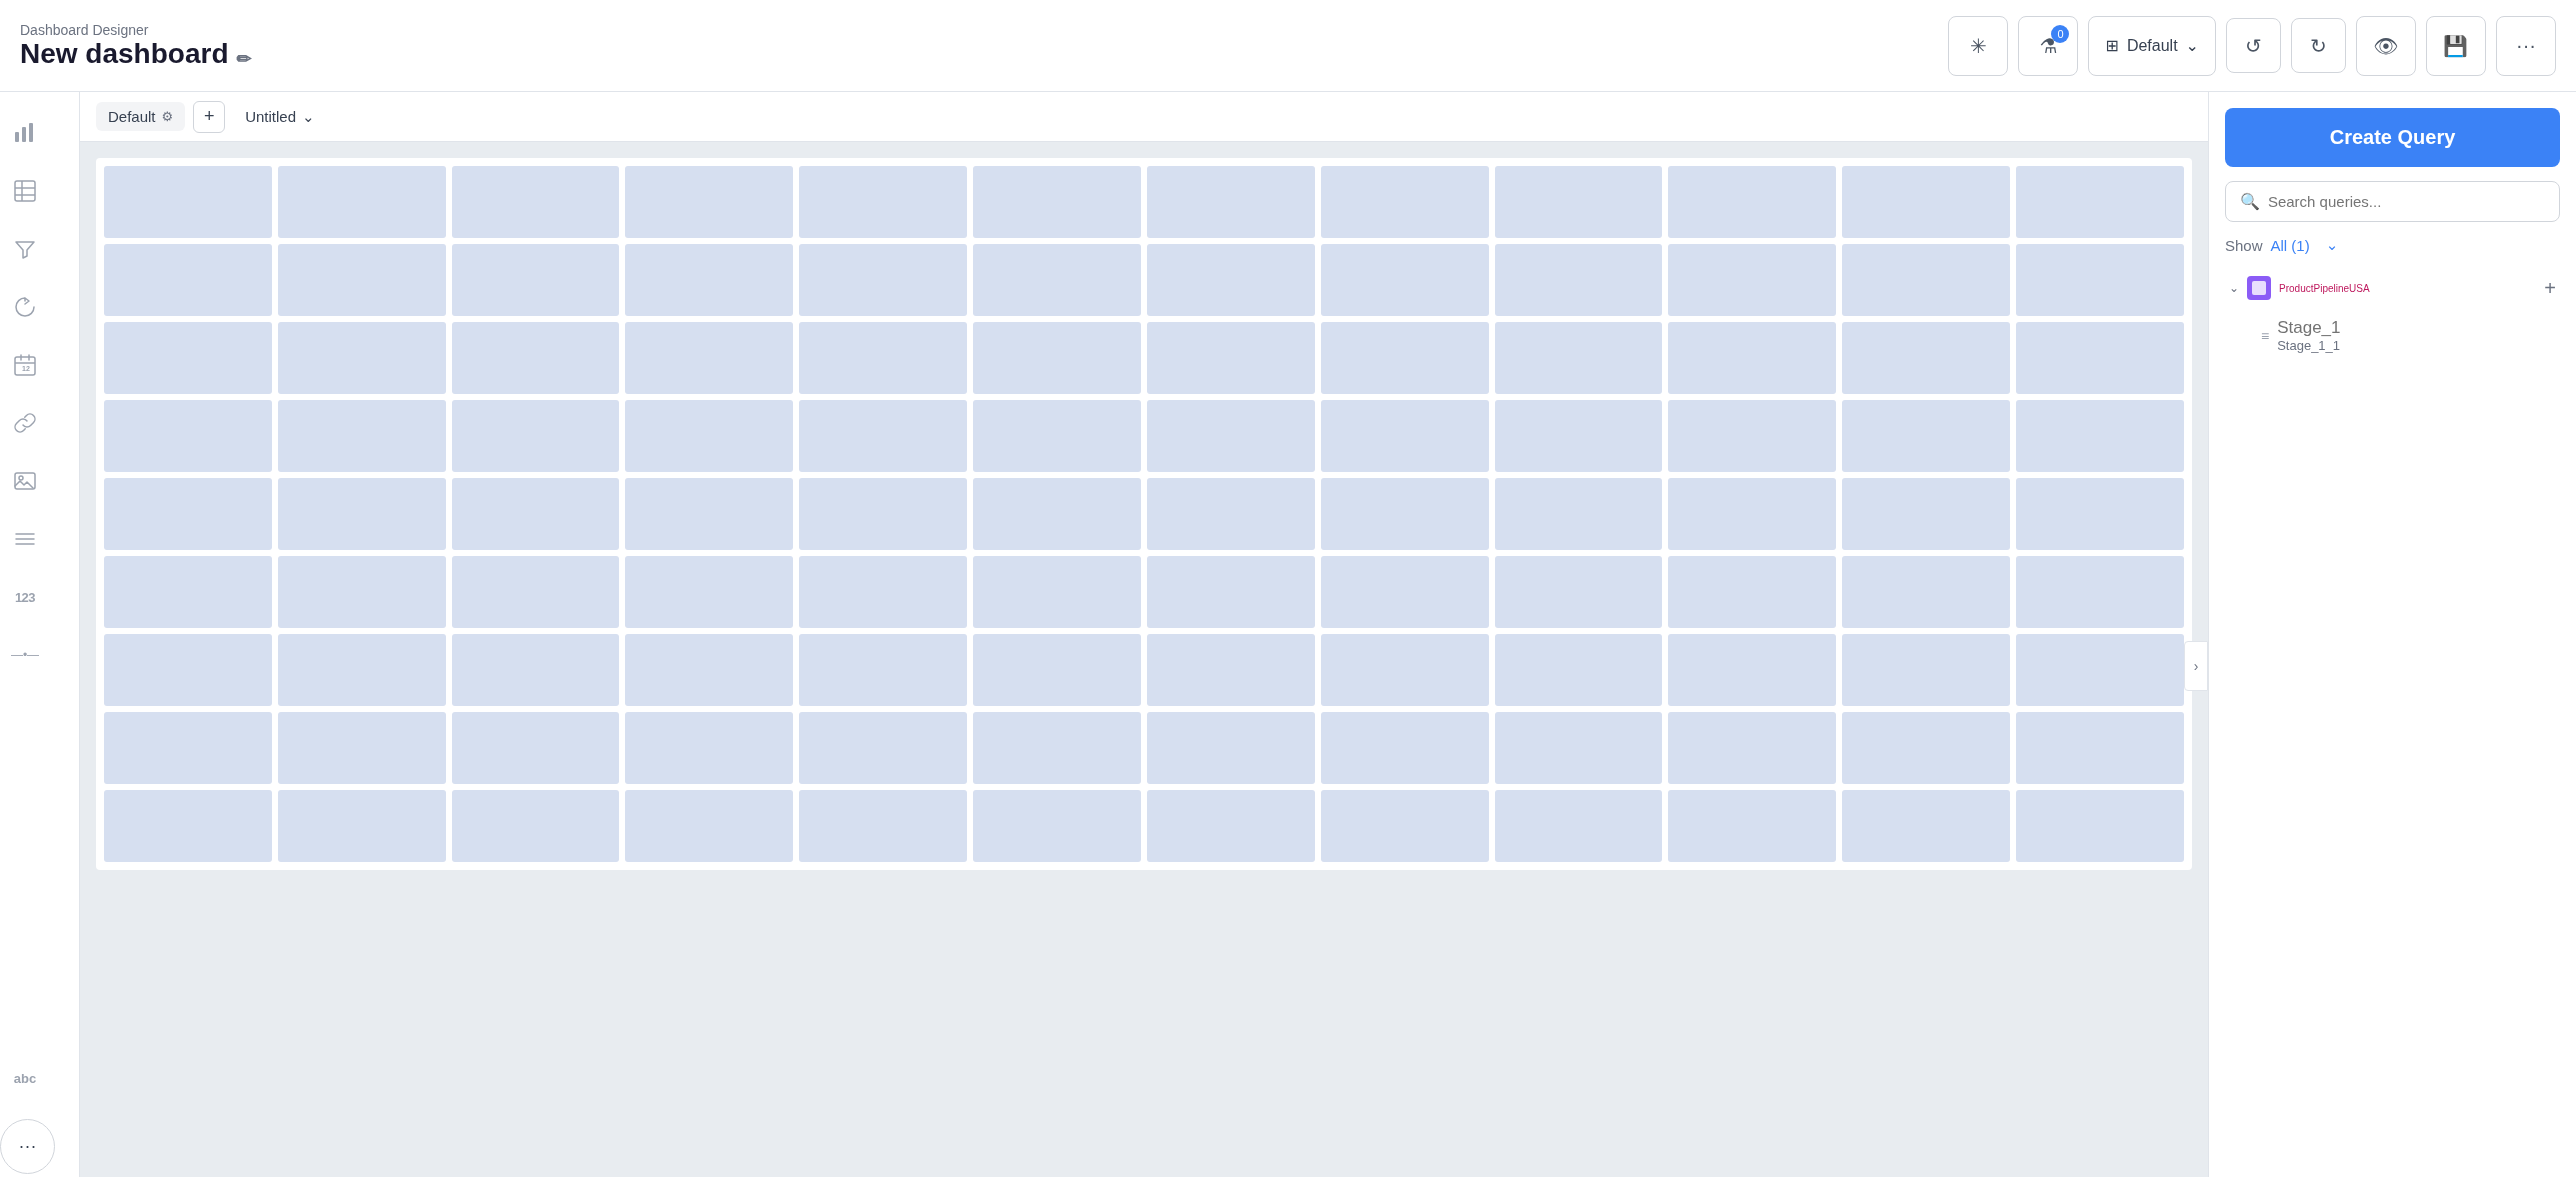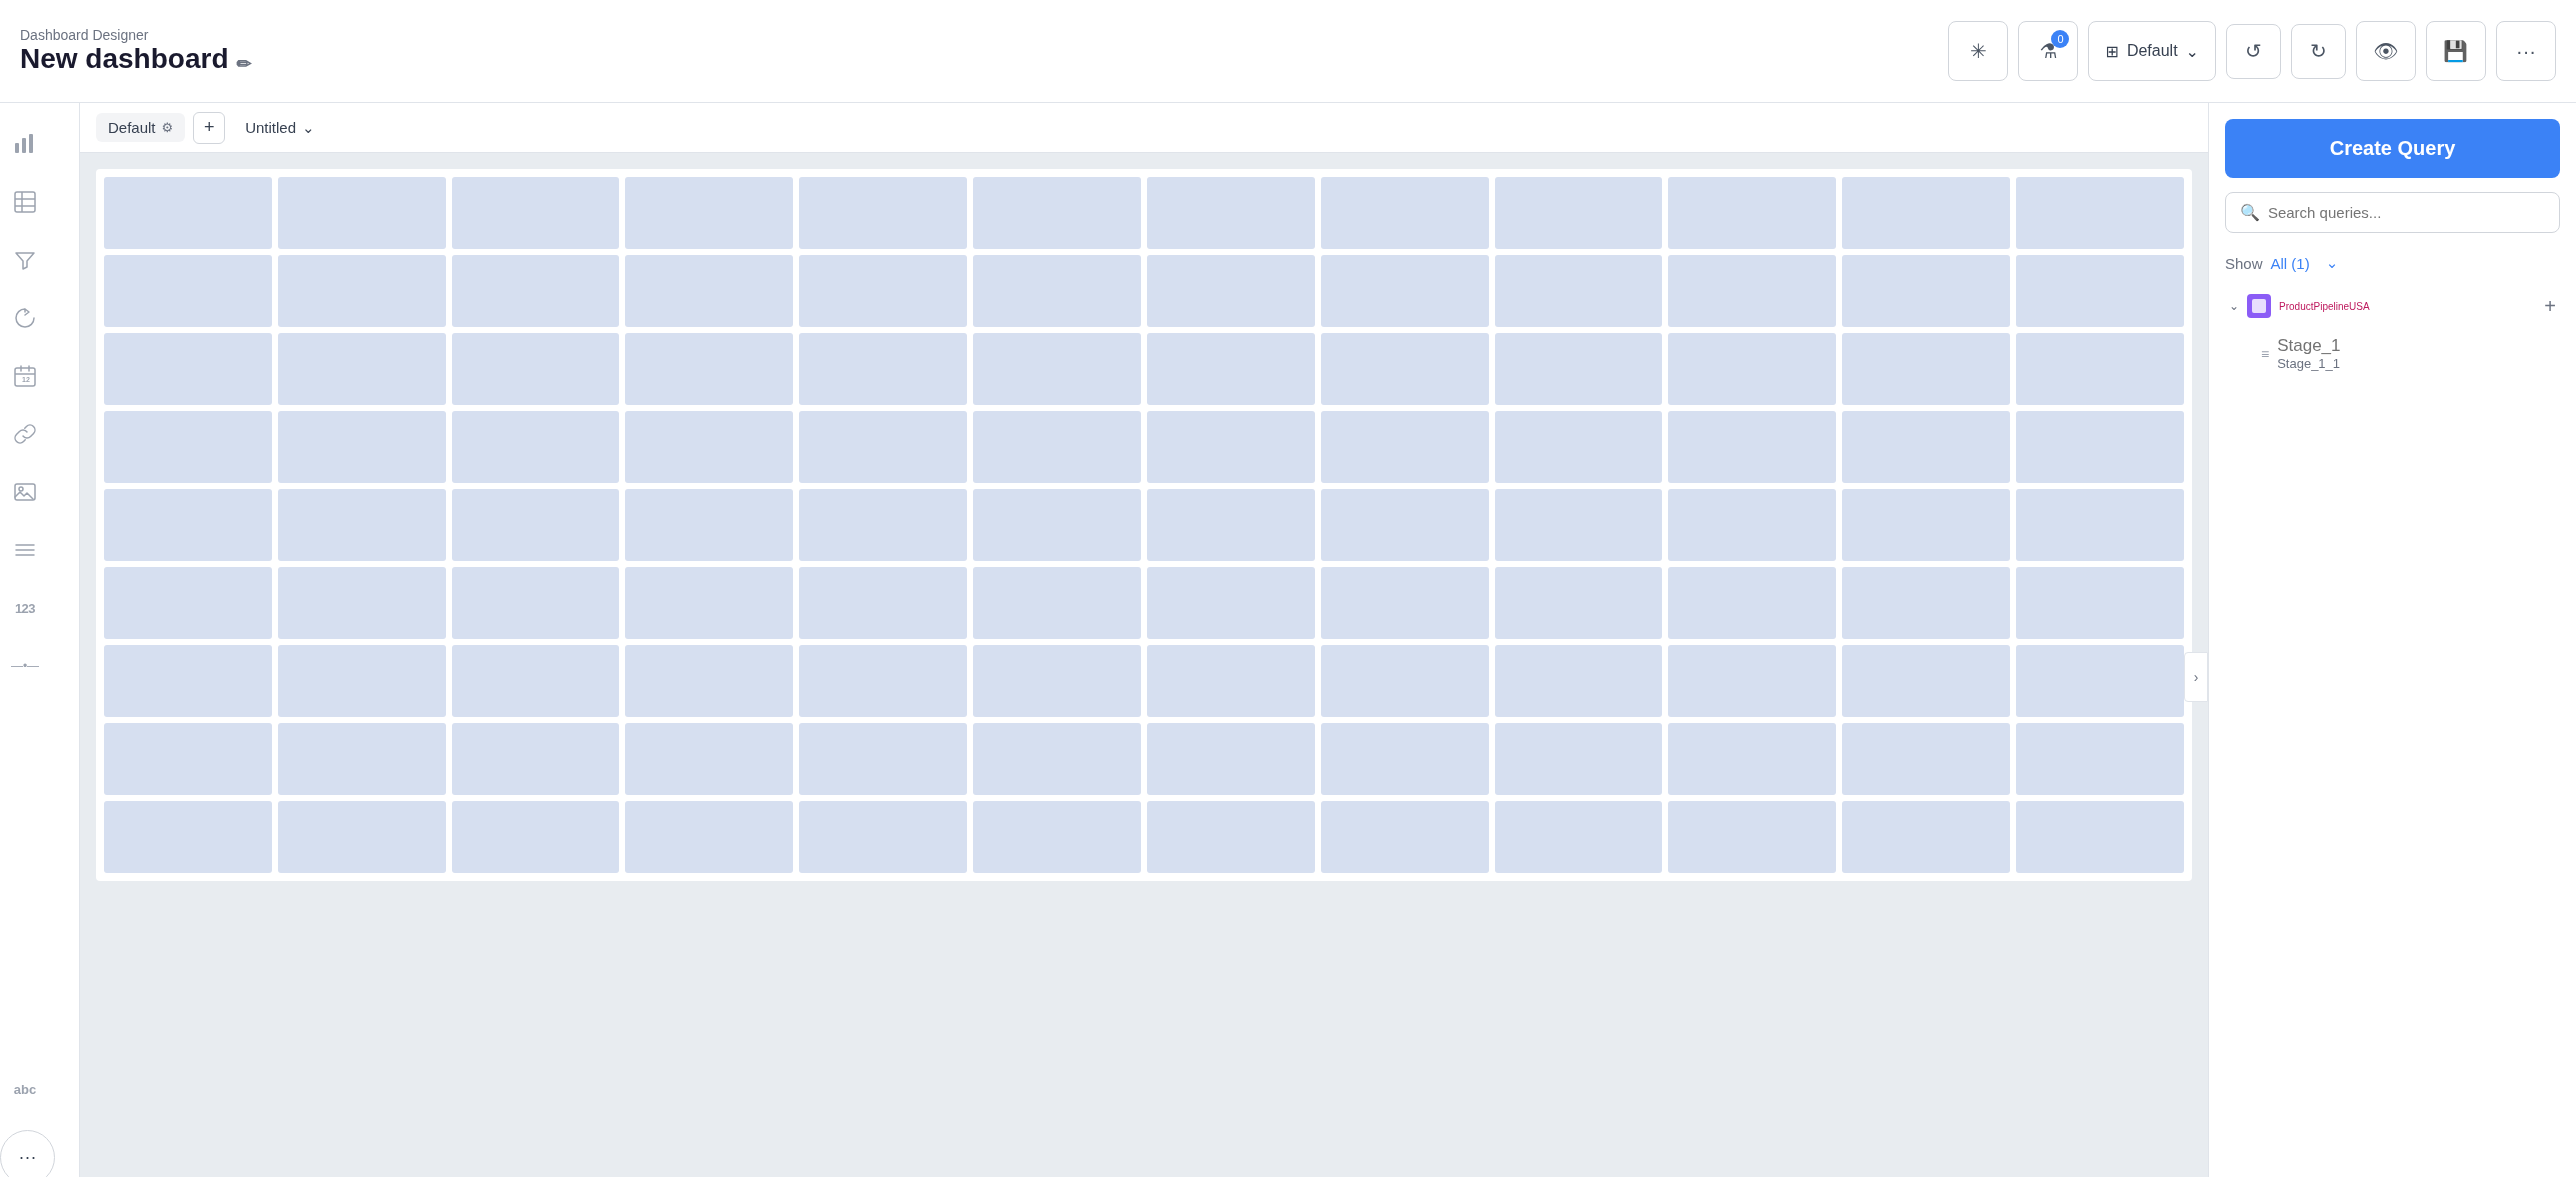--- a/index.html
+++ b/index.html
@@ -5,21 +5,21 @@
     * { box-sizing: border-box; margin: 0; padding: 0; }
     body { font-family: -apple-system, BlinkMacSystemFont, 'Segoe UI', sans-serif; background: #f0f2f5; width: 2576px; height: 1178px; overflow: hidden; }
 
     
     .header {
       display: flex;
       align-items: center;
       padding: 10px 20px;
       background: #fff;
       border-bottom: 1px solid #e0e4ea;
-      height: 103px;
+      height: 92px;
       gap: 16px;
     }
     .header-title-area { flex: 1; }
     .header-app-name { font-size: 14px; color: #6b7280; }
     .header-dashboard-name { font-size: 28px; font-weight: 600; color: #1a1a2e; display: flex; align-items: flex-end; gap: 8px; }
     .edit-icon { color: #6b7280; font-size: 18px; cursor: pointer; }
     .header-actions { display: flex; align-items: center; gap: 10px; }
     .btn-icon {
       width: 60px; height: 60px; border-radius: 8px; border: 1px solid #d1d5db;
       background: #fff; cursor: pointer; display: flex; align-items: center; justify-content: center;
@@ -163,21 +163,21 @@
       border: 1px solid #d1d5db; border-radius: 8px;
       padding: 10px 14px;
       background: #fff;
     }
     .search-box input {
       border: none; outline: none; font-size: 15px; color: #374151; flex: 1;
       background: transparent;
     }
     .search-icon { color: #9ca3af; font-size: 16px; }
     .show-row {
-      display: flex; align-items: center; gap: 8px; font-size: 15px; color: #374151; margin-top: 7px;
+      display: flex; align-items: center; gap: 8px; font-size: 15px; color: #374151;
     }
     .show-label { color: #6b7280; }
     .show-all { color: #3b82f6; cursor: pointer; display: flex; align-items: center; gap: 16px; }
 
     
     .query-group { display: flex; flex-direction: column; gap: 4px; }
     .query-group-header {
       display: flex; align-items: center; gap: 8px;
       padding: 8px 4px; cursor: pointer;
     }

